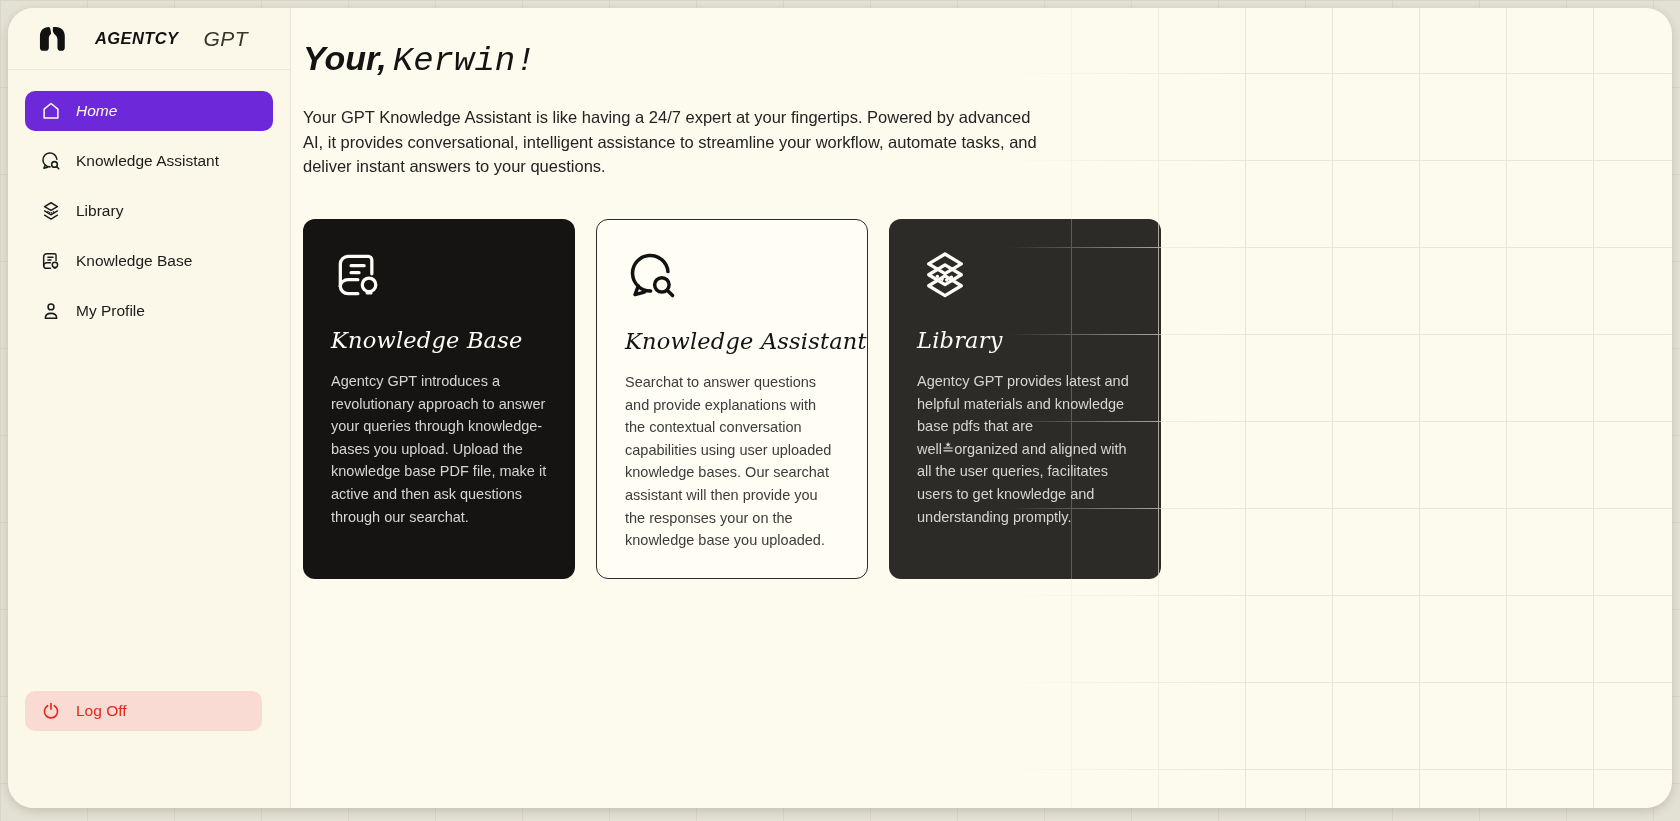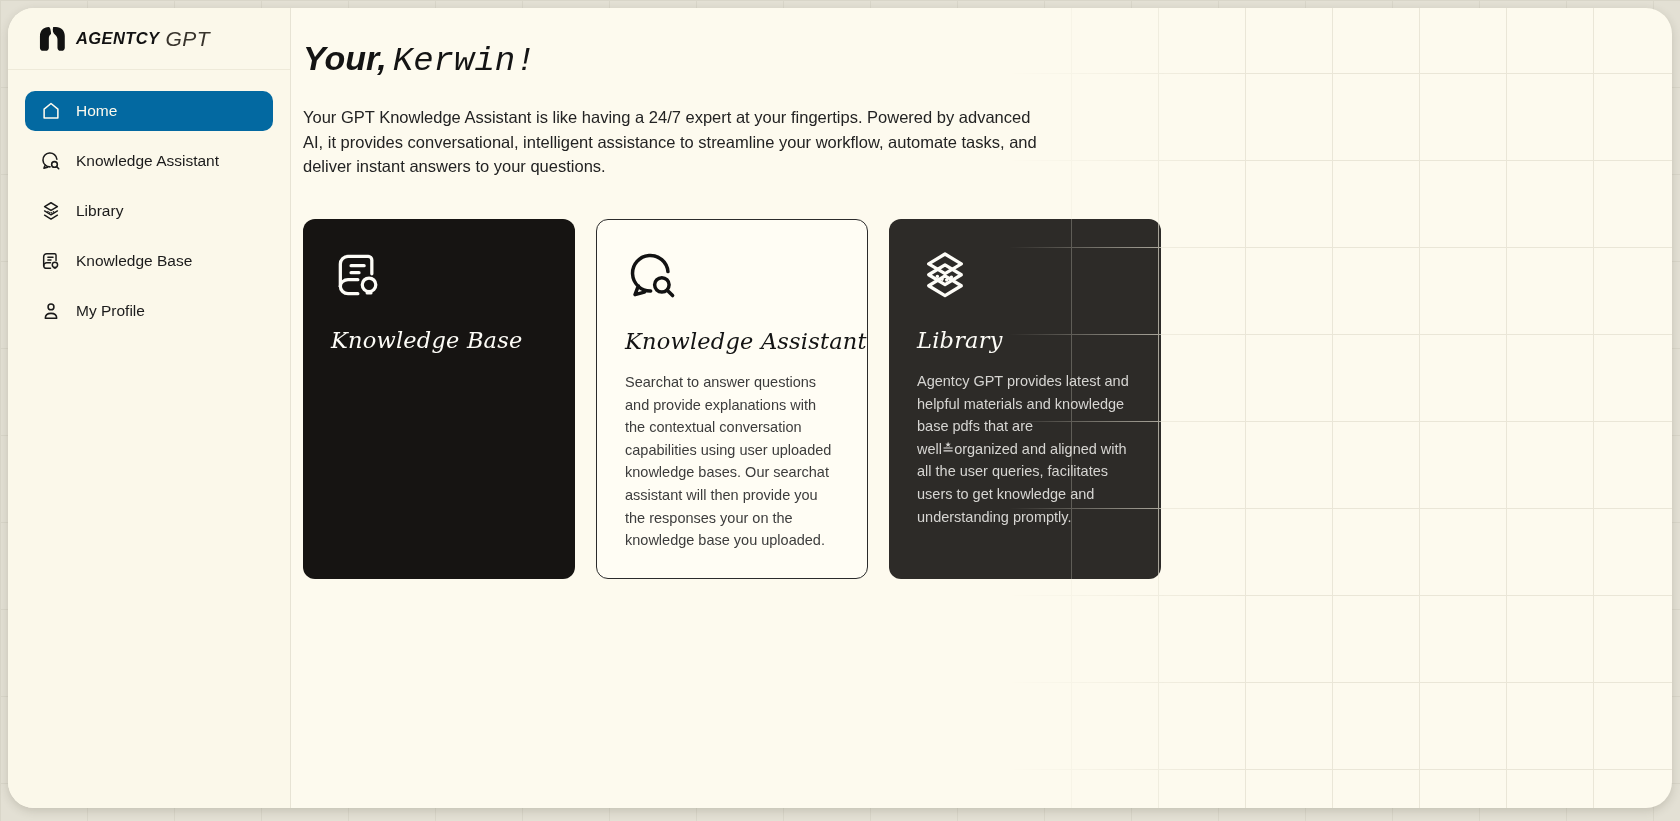--- a/index.html
+++ b/index.html
@@ -49,20 +49,21 @@
     border-right: 1px solid #e7e3d4;
     flex: 0 0 auto;
     z-index: 2;
   }
   .brand {
     height: 62px;
     display: flex;
     align-items: center;
     padding-left: 28px;
     border-bottom: 1px solid #eeead9;
+    gap: 19px;
   }
   .brand-icon { width: 30px; height: 30px; margin-right: 10px; }
   .brand-name {
     font-style: italic;
     font-weight: 800;
     font-size: 16.5px;
     letter-spacing: .4px;
     color: #121212;
   }
   .brand-suffix {
@@ -85,22 +86,23 @@
     color: #1b1b1b;
     cursor: pointer;
   }
   .nav-item .nav-icon {
     width: 22px; height: 22px;
     margin-right: 14px;
     display: flex; align-items: center; justify-content: center;
     flex: 0 0 auto;
   }
   .nav-item.active {
-    background: #0369a1;
+    background: #6d28d9;
     color: #fdfaee;
+    font-style: italic;
   }
   .logoff {
     position: absolute;
     left: 17px; right: 28px;
     bottom: 77px;
     height: 40px;
     display: flex;
     align-items: center;
     padding: 0 15px;
     border-radius: 10px;
@@ -247,20 +249,29 @@
           <svg viewBox="0 0 24 24" width="22" height="22" fill="none" stroke="currentColor" stroke-width="1.7" stroke-linecap="round" stroke-linejoin="round">
             <circle cx="12" cy="7.5" r="3.2"></circle>
             <path d="M5.8 20c0-3.5 2.8-5.4 6.2-5.4s6.2 1.9 6.2 5.4z"></path>
           </svg>
         </span>
         <span>My Profile</span>
       </div>
 
     </nav>
 
+    <div class="logoff">
+      <span class="nav-icon">
+        <svg viewBox="0 0 24 24" width="22" height="22" fill="none" stroke="currentColor" stroke-width="1.8" stroke-linecap="round">
+          <path d="M12 3.8v6.2"></path>
+          <path d="M8.3 6.2a7.2 7.2 0 1 0 7.4 0"></path>
+        </svg>
+      </span>
+      <span>Log Off</span>
+    </div>
 
   </aside>
 
   <main class="main">
 
     <h1 class="greeting"><span class="greeting-bold">Your,</span><span class="greeting-name">Kerwin!</span></h1>
 
 
     <p class="intro">Your GPT Knowledge Assistant is like having a 24/7 expert at your fingertips. Powered by advanced AI, it provides conversational, intelligent assistance to streamline your workflow, automate tasks, and deliver instant answers to your questions.</p>
 
@@ -271,20 +282,21 @@
           <svg viewBox="0 0 24 24" width="56" height="56" fill="none" stroke="currentColor" stroke-width="1.4" stroke-linecap="round" stroke-linejoin="round">
             <path d="M17.5 11.5V5.6c0-.9-.7-1.6-1.6-1.6H7.3C5.5 4 4 5.5 4 7.3v9.5"></path>
             <path d="M4 16.8C4 15.3 5.5 14 7.3 14h4.2"></path>
             <path d="M4 16.8c0 1.8 1.5 3.2 3.3 3.2h4.2"></path>
             <path d="M8.6 8h5.6M8.6 11h3.4"></path>
             <circle cx="16.3" cy="16.2" r="2.9"></circle>
             <path d="M15.5 19.7h1.6"></path>
           </svg>
         </div>
         <div class="card-title">Knowledge Base</div>
+        <div class="card-body">Agentcy GPT introduces a revolutionary approach to answer your queries through knowledge-bases you upload. Upload the knowledge base PDF file, make it active and then ask questions through our searchat.</div>
       </div>
 
       <div class="card card--light">
         <div class="card-icon">
           <svg viewBox="0 0 24 24" width="56" height="56" fill="none" stroke="currentColor" stroke-width="1.5" stroke-linecap="round" stroke-linejoin="round">
             <path d="M11 18.4a7.6 7.6 0 1 1 7.4-8.3M5.7 16.2 4.3 20l4-1.1"></path>
             <circle cx="15.8" cy="15.8" r="3.1"></circle>
             <path d="M18.1 18.1 20.4 20.4"></path>
           </svg>
         </div>

